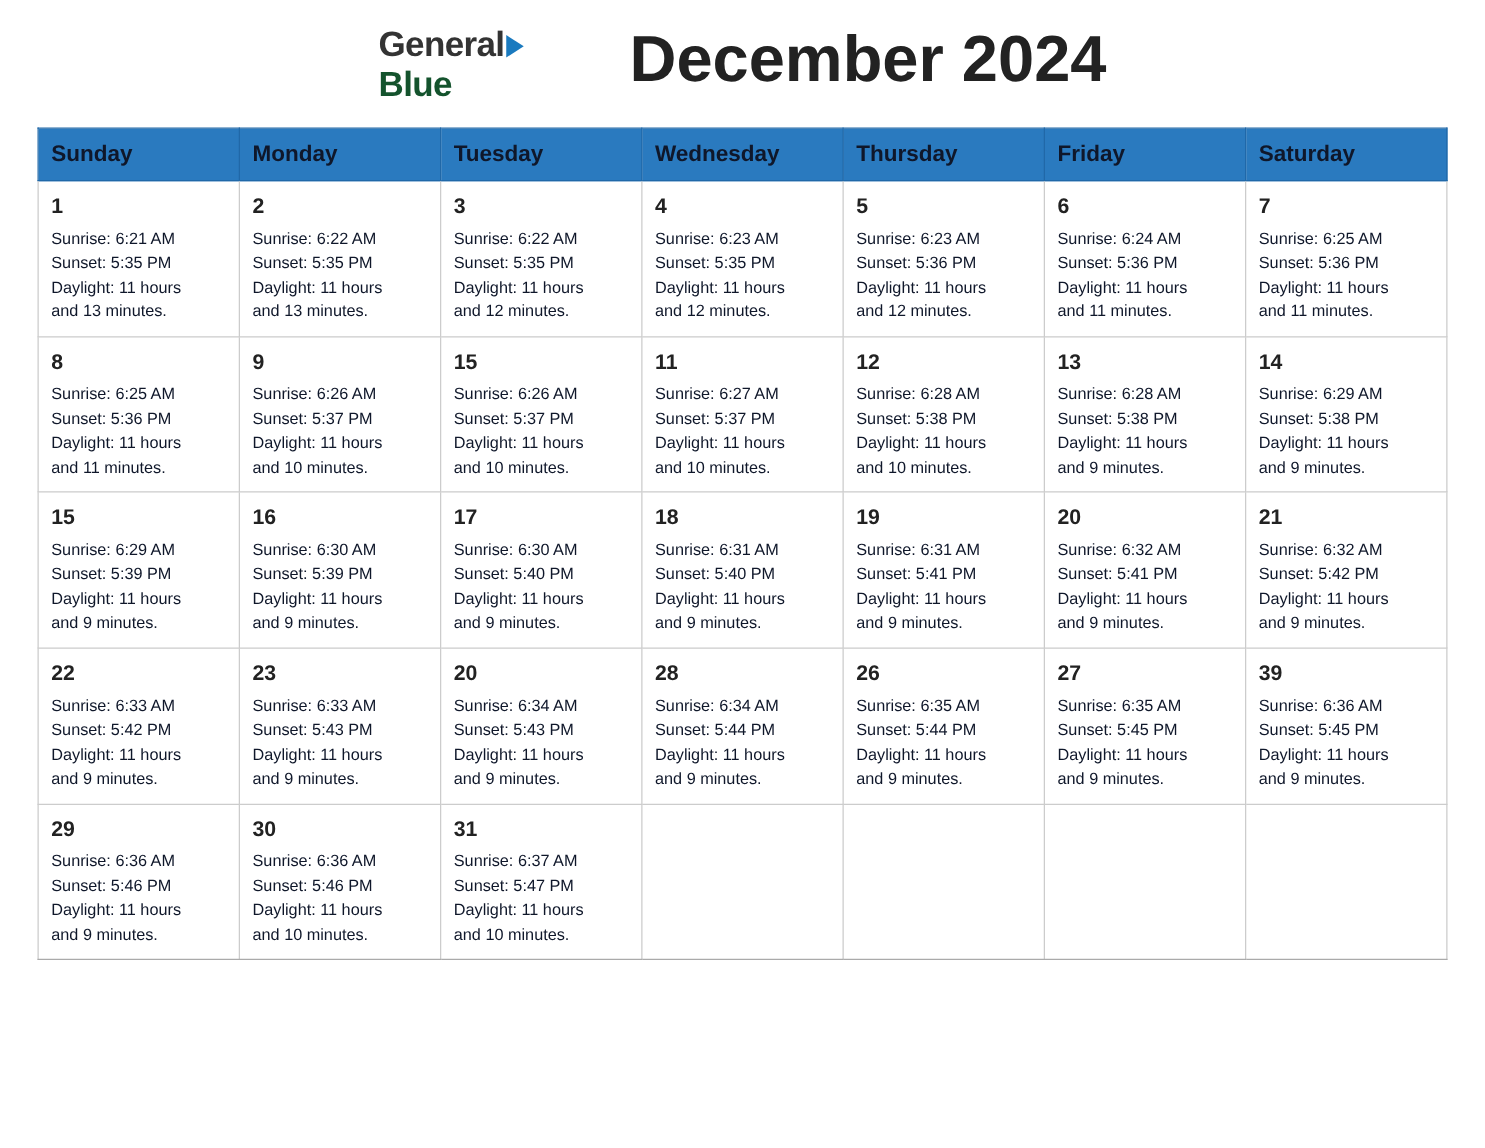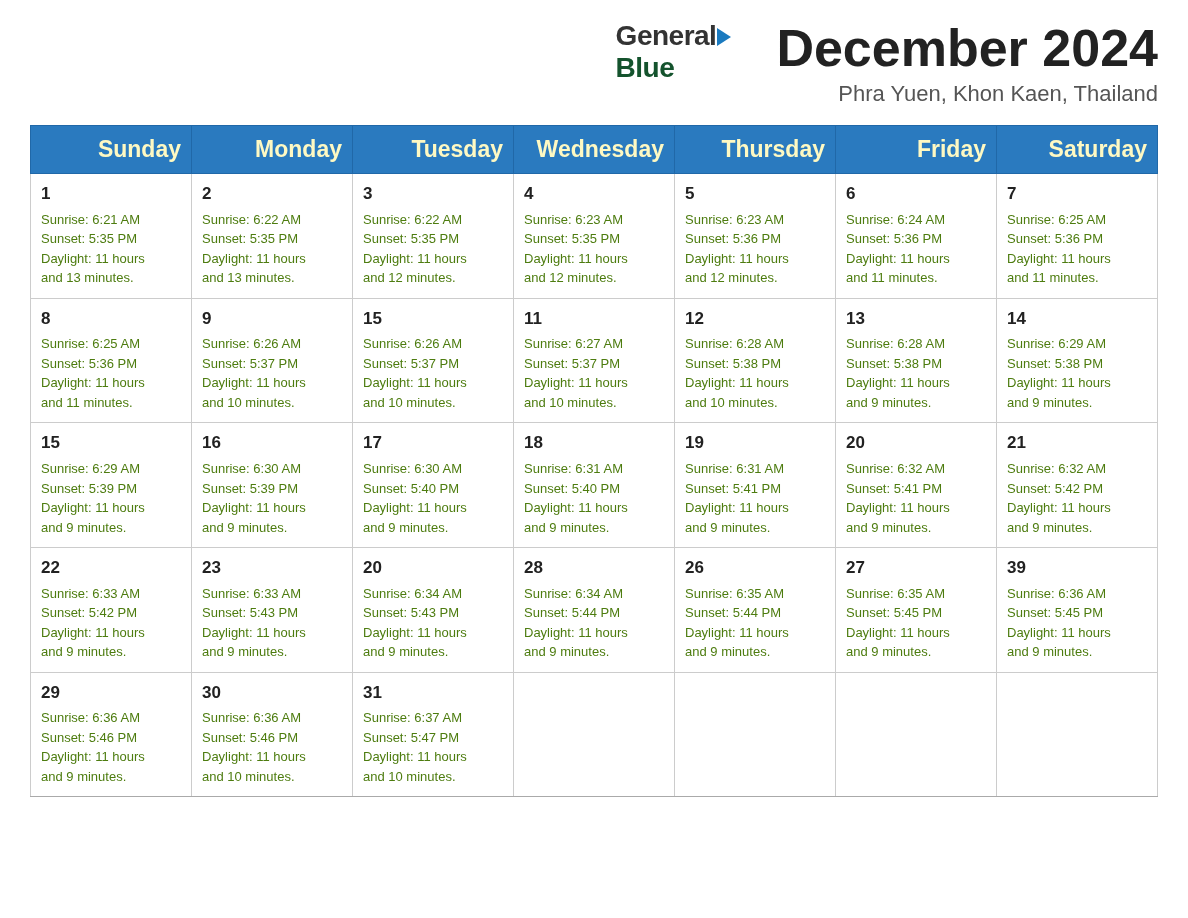--- a/index.html
+++ b/index.html
@@ -5,23 +5,24 @@
     * { margin: 0; padding: 0; box-sizing: border-box; }
     body {
       font-family: Arial, sans-serif;
       background: #fff;
       width: 1188px;
       min-height: 918px;
       padding: 20px 30px;
     }
     .header {
       display: flex;
-      justify-content: flex-end;
+      justify-content: center;
       align-items: flex-start;
       margin-bottom: 18px;
+      gap: 40px;
     }
     .logo {
       display: flex;
       flex-direction: column;
       align-items: flex-start;
     }
     .title-block {
       text-align: right;
     }
     .month-title {
@@ -36,25 +37,25 @@
       color: #555;
       margin-top: 4px;
     }
     .calendar {
       width: 100%;
       border-collapse: collapse;
       border: 1px solid #aaa;
     }
     .calendar thead tr th {
       background-color: #2a7abf;
-      color: #fef9c3;
-      font-size: 23px;
+      color: #0f172a;
+      font-size: 18px;
       font-weight: bold;
       padding: 10px 10px;
-      text-align: right;
+      text-align: left;
       border: 1px solid #2068a8;
     }
     .calendar tbody tr td {
       vertical-align: top;
       padding: 8px 10px 10px 10px;
       border: 1px solid #ccc;
       width: 14.28%;
       min-height: 95px;
       font-size: 13.5px;
       color: #333;
@@ -62,21 +63,21 @@
     }
     .day-num {
       font-size: 17px;
       font-weight: bold;
       color: #222;
       display: block;
       margin-bottom: 3px;
     }
     .day-info {
       font-size: 13px;
-      color: #4d7c0f;
+      color: #0f172a;
       line-height: 1.5;
     }
     .empty-cell {
       background: #fff;
     }
     .calendar tbody tr:last-child td {
       border-bottom: 1px solid #aaa;
     }
     
     .logo-row {
@@ -116,21 +117,20 @@
     <div class="logo-row">
       <span class="logo-text-general">General</span>
       <span class="logo-arrow"></span>
     </div>
     <div>
       <span class="logo-text-blue">Blue</span>
     </div>
   </div>
   <div class="title-block">
     <div class="month-title">December 2024</div>
-    <div class="location">Phra Yuen, Khon Kaen, Thailand</div>
   </div>
 </div>
 
 <table class="calendar">
   <thead>
     <tr>
     <th>Sunday</th>
         <th>Monday</th>
         <th>Tuesday</th>
         <th>Wednesday</th>

